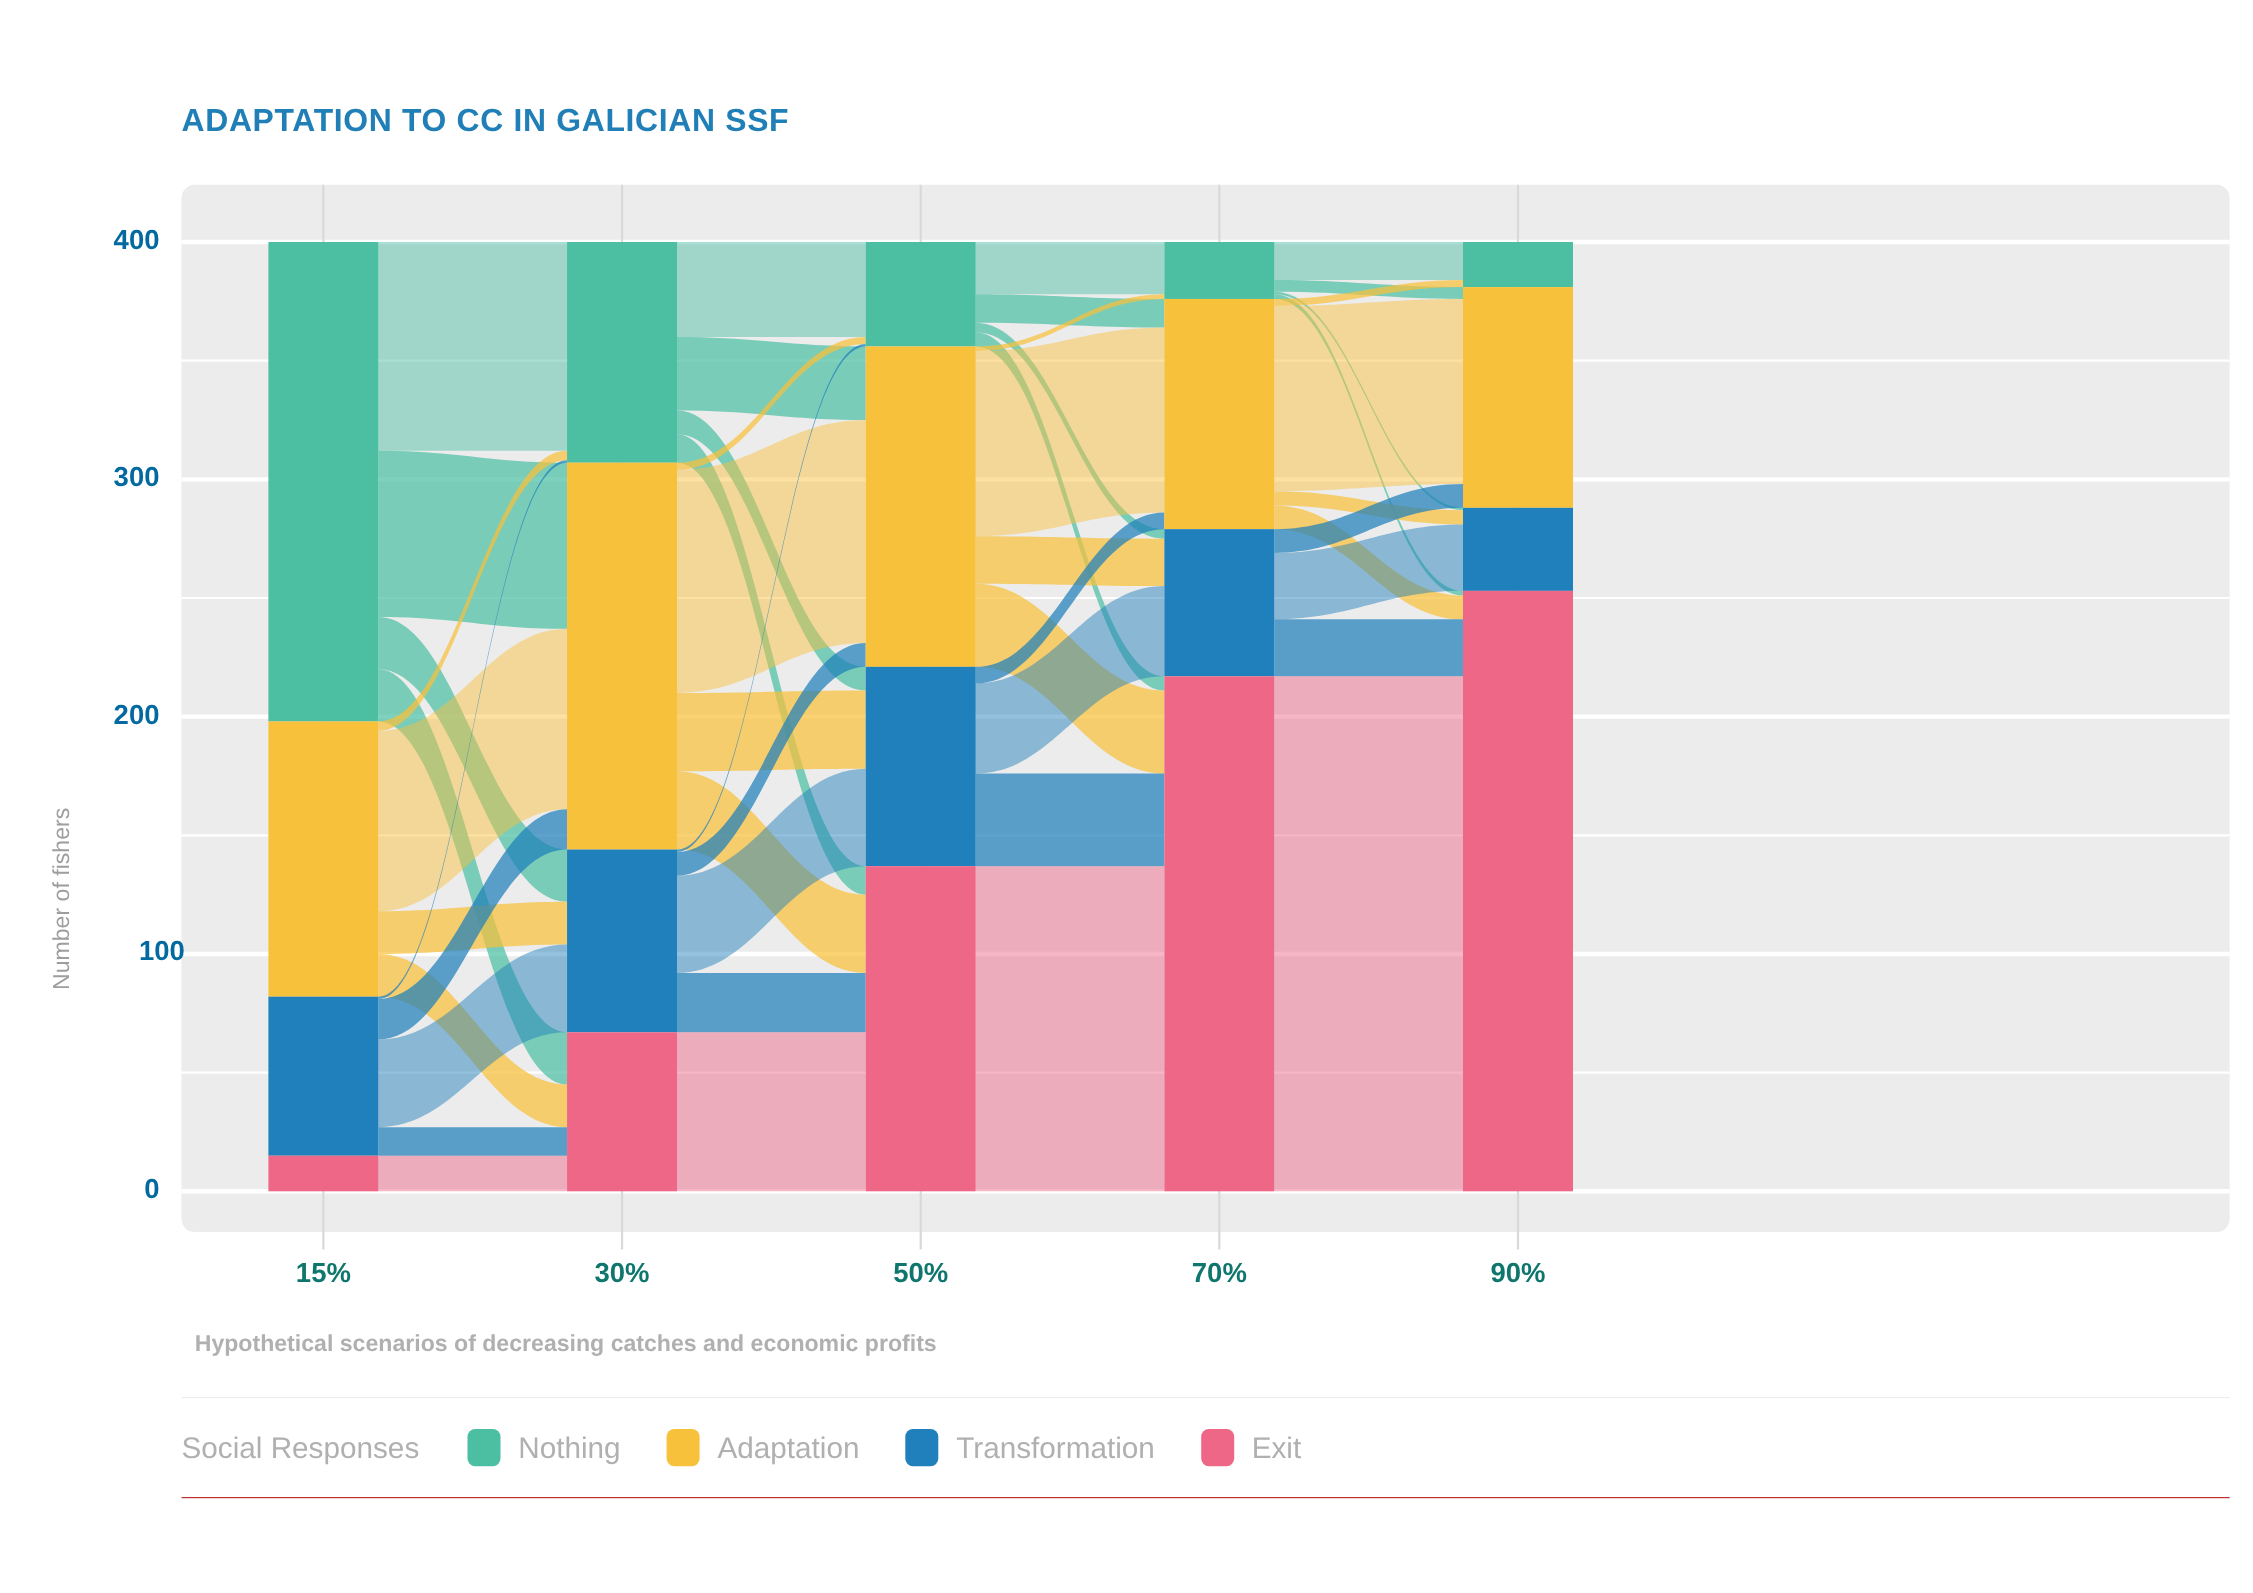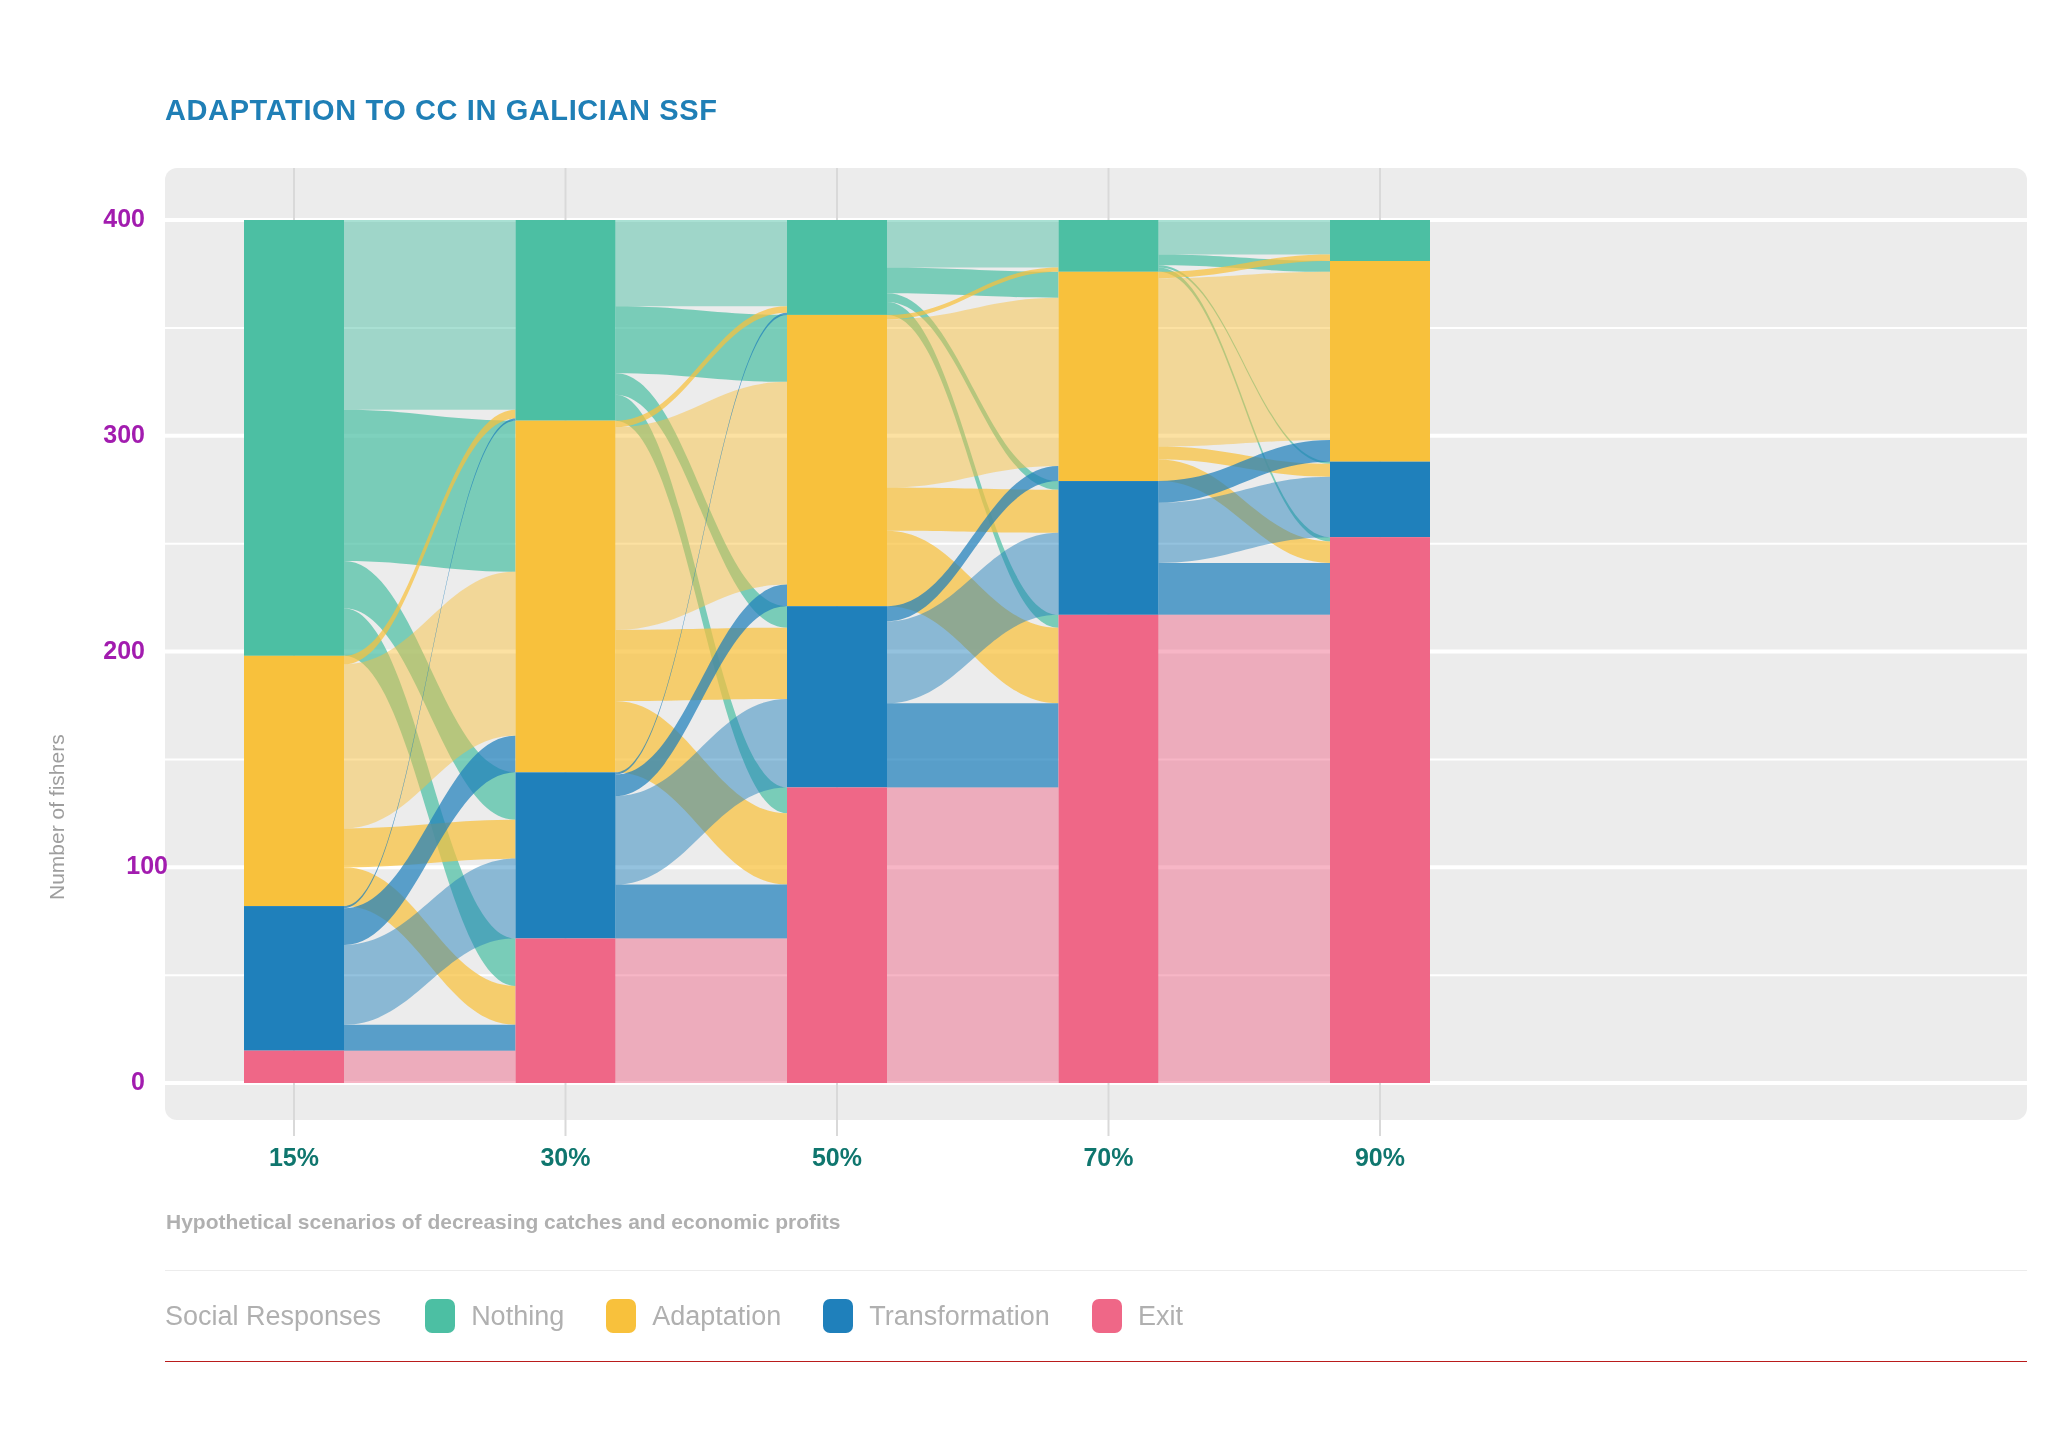--- a/index.html
+++ b/index.html
@@ -14,35 +14,35 @@
 
   #plot-wrap{position:absolute;left:0;top:0;width:2048px;height:1448px;}
 
   #ylabel{
     position:absolute;left:45px;top:900px;
     transform:rotate(-90deg);transform-origin:left top;
     font-size:21px;color:#9e9e9e;white-space:nowrap;
   }
 
   #xcaption{
-    position:absolute;left:166px;top:1210px;
+    position:absolute;left:177px;top:1210px;
     font-size:21px;font-weight:bold;color:#b0b0b0;white-space:nowrap;
   }
 
   #legend{
     position:absolute;left:165px;top:1270px;width:1862px;height:90px;
     border-top:1px solid #ececec;border-bottom:1px solid #b91c1c;
     display:flex;align-items:center;gap:0px;
   }
   #legend .lg-title{font-size:27px;color:#b0b0b0;margin-right:28px;white-space:nowrap;}
   #legend .lg-item{display:flex;align-items:center;margin-right:26px;margin-left:16px;}
   #legend .lg-sw{width:30px;height:34px;border-radius:7px;margin-right:16px;flex:0 0 auto;}
   #legend .lg-lab{font-size:27px;color:#b0b0b0;white-space:nowrap;}
 
-  .ytick{position:absolute;font-size:25px;font-weight:bold;color:#a21caf;text-align:right;width:90px;}
+  .ytick{position:absolute;font-size:25px;font-weight:bold;color:#0369a1;text-align:right;width:90px;}
   .xtick{position:absolute;font-size:25px;font-weight:bold;color:#0f766e;text-align:center;width:140px;}
 </style>
 </head>
 <body>
 
 <div id="root">
 
   <div id="chart-title">ADAPTATION TO CC IN GALICIAN SSF</div>
 
   <div id="plot-wrap">

